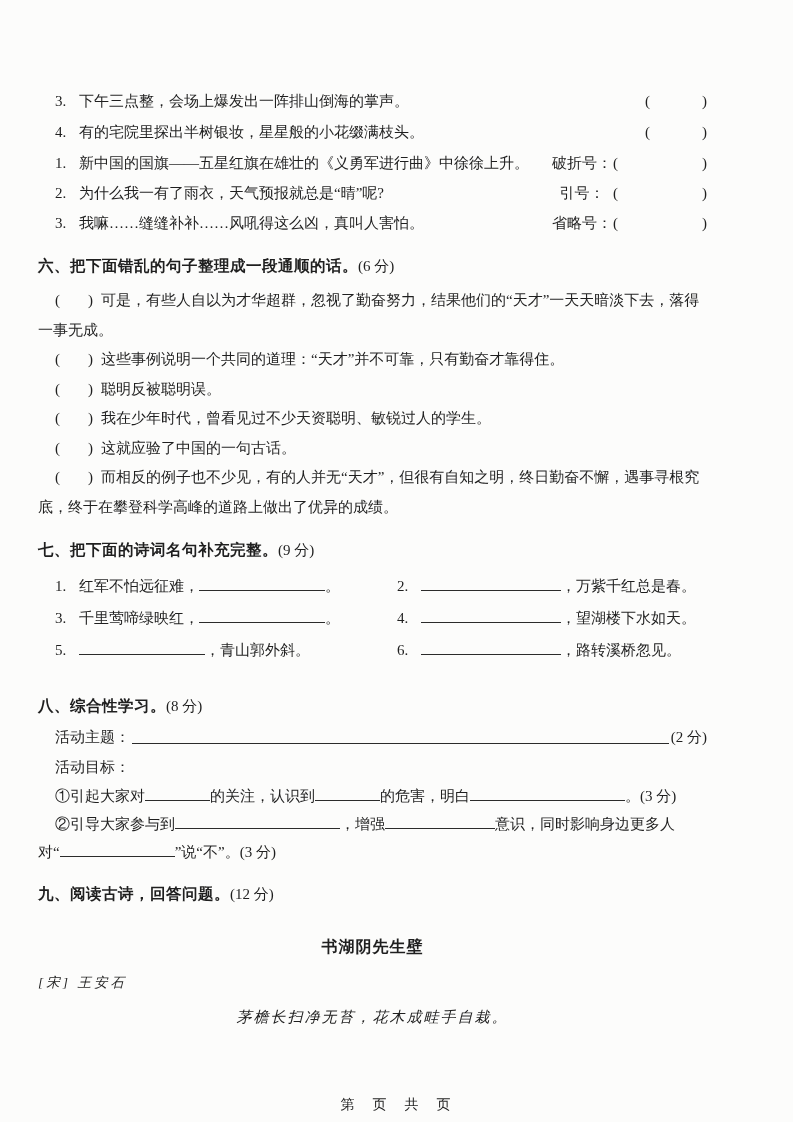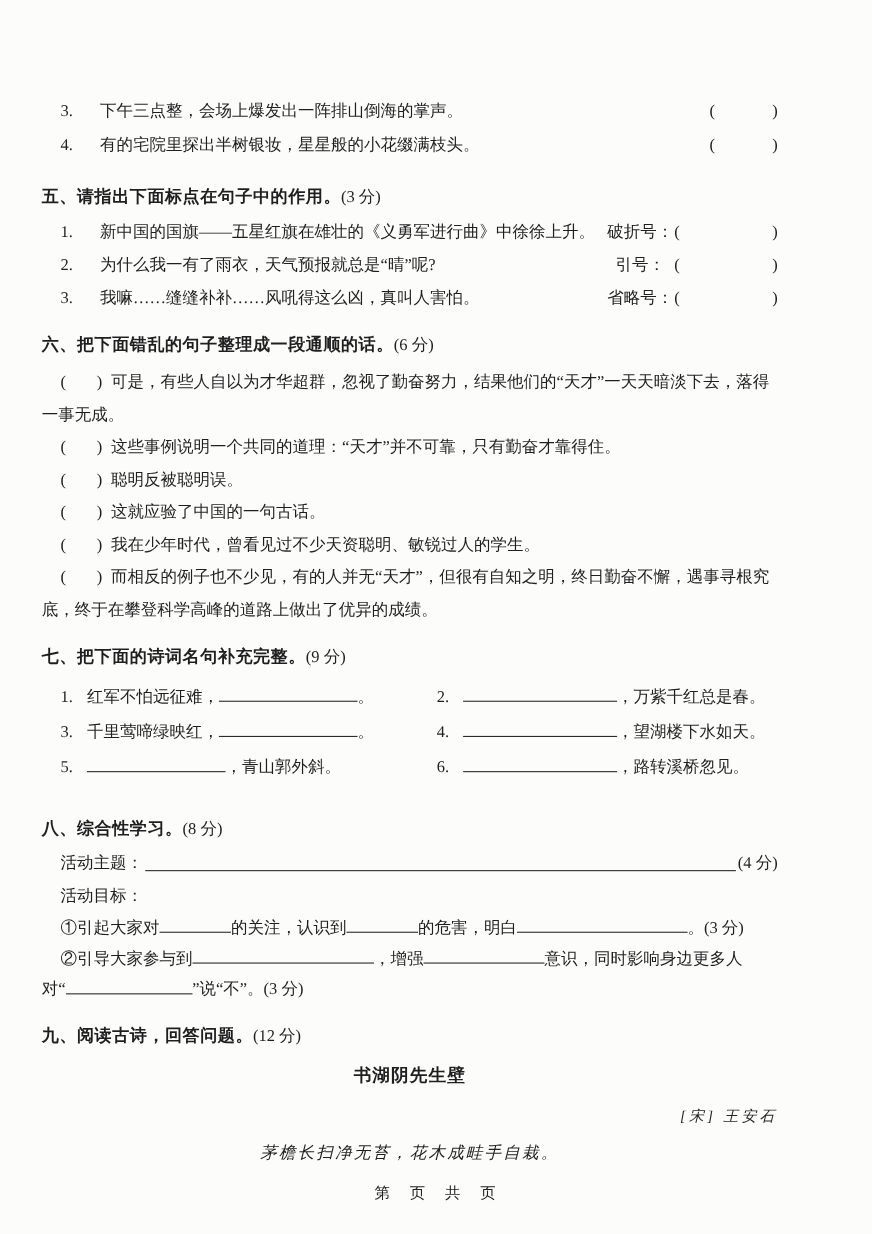--- a/index.html
+++ b/index.html
@@ -32,21 +32,21 @@
   .mt12 { margin-top:12px; }
   .mt8  { margin-top:24px; }
   
   .qrow {
     display:flex;
     align-items:baseline;
     line-height:31px;
     padding-left:17px;
   }
   .qnum { flex:0 0 24px; }
-  .qtext { flex:0 1 auto;margin-left:12px; }
+  .qtext { flex:0 1 auto; }
   
   .ans { margin-left:auto; display:inline-flex; align-items:baseline; }
   .gap52 { display:inline-block; width:52px; }
   .gap84 { display:inline-block; width:84px; }
   .gap28 { display:inline-block; width:28px; }
   .sp8   { display:inline-block; width:8px; }
   
   .s5row { line-height:30px; }
   .mark { margin-left:auto; display:inline-flex; align-items:baseline; }
   .mark-label { display:inline-block; min-width:62px; text-align:center; }
@@ -83,49 +83,49 @@
   .b165 { width:165px; }
   .b110 { width:110px; }
   .flex1 { flex:1 1 auto; margin:0 2px; }
   
   .line { line-height:30px; }
   .indent { padding-left:17px; }
   .flexrow { display:flex; align-items:center; }
   .goal-line { line-height:28px; }
   
   .poem-title {
-    margin-top:6px;
+    margin-top:22px;
     text-align:center;
     font-family:"Liberation Sans","DejaVu Sans",sans-serif;
     font-weight:700;
     font-size:16px;
     line-height:30px;
     letter-spacing:1px;
   }
   .poem-author {
     margin-top:6px;
-    text-align:right;
+    text-align:left;
     font-style:italic;
     font-size:13.5px;
     line-height:30px;
     letter-spacing:3px;
     color:#242424;
   }
   .poem-line {
     margin-top:4px;
     text-align:center;
     font-style:italic;
     font-size:15px;
     line-height:30px;
     letter-spacing:2px;
   }
   
   .footer {
     position:absolute;
-    left:0; right:0; bottom:28px;
+    left:0; right:0; bottom:8px;
     text-align:center;
     font-size:14px;
     letter-spacing:2px;
     color:#222;
   }
 </style>
 </head>
 <body>
 
 <div class="page">
@@ -145,21 +145,20 @@
       <span class="qtext">有的宅院里探出半树银妆，星星般的小花缀满枝头。</span>
       <span class="ans">
           <span>(</span>
           <span class="gap52"></span>
           <span>)</span>
         </span>
     </div>
   </div>
 
   <div>
-    <div class="sec-h mt16"><span>五、请指出下面标点在句子中的作用。</span><span class="score">(3 分)</span></div>
     <div class="qrow s5row">
       <span class="qnum">1.</span>
       <span class="qtext">新中国的国旗——五星红旗在雄壮的《义勇军进行曲》中徐徐上升。</span>
       <span class="mark">
           <span class="mark-label">破折号：</span>
           <span>(</span>
           <span class="gap84"></span>
           <span>)</span>
         </span>
     </div>
@@ -184,22 +183,22 @@
         </span>
     </div>
   </div>
 
   <div>
     <div class="sec-h mt12"><span>六、把下面错乱的句子整理成一段通顺的话。</span><span class="score">(6 分)</span></div>
     <div class="s6-wrap">
       <p class="s6-p"><span>(</span><span class="gap28"></span><span>)</span><span class="sp8"></span><span>可是，有些人自以为才华超群，忽视了勤奋努力，结果他们的“天才”一天天暗淡下去，落得一事无成。</span></p>
       <p class="s6-p"><span>(</span><span class="gap28"></span><span>)</span><span class="sp8"></span><span>这些事例说明一个共同的道理：“天才”并不可靠，只有勤奋才靠得住。</span></p>
       <p class="s6-p"><span>(</span><span class="gap28"></span><span>)</span><span class="sp8"></span><span>聪明反被聪明误。</span></p>
+      <p class="s6-p"><span>(</span><span class="gap28"></span><span>)</span><span class="sp8"></span><span>我在少年时代，曾看见过不少天资聪明、敏锐过人的学生。</span></p>
       <p class="s6-p"><span>(</span><span class="gap28"></span><span>)</span><span class="sp8"></span><span>这就应验了中国的一句古话。</span></p>
-      <p class="s6-p"><span>(</span><span class="gap28"></span><span>)</span><span class="sp8"></span><span>我在少年时代，曾看见过不少天资聪明、敏锐过人的学生。</span></p>
       <p class="s6-p"><span>(</span><span class="gap28"></span><span>)</span><span class="sp8"></span><span>而相反的例子也不少见，有的人并无“天才”，但很有自知之明，终日勤奋不懈，遇事寻根究底，终于在攀登科学高峰的道路上做出了优异的成绩。</span></p>
     </div>
   </div>
 
   <div>
     <div class="sec-h mt12"><span>七、把下面的诗词名句补充完整。</span><span class="score">(9 分)</span></div>
     <div class="s7-grid">
       <div class="s7-cell">
           <span class="qnum">1.</span>
           <span>红军不怕远征难，</span>
@@ -237,21 +236,21 @@
           <span>，路转溪桥忽见。</span>
         </div>
     </div>
   </div>
 
   <div>
     <div class="sec-h mt8"><span>八、综合性学习。</span><span class="score">(8 分)</span></div>
     <div class="line indent flexrow">
       <span>活动主题：</span>
       <span class="blank flex1"></span>
-      <span>(4 分)</span>
+      <span>(2 分)</span>
     </div>
     <div class="line indent">活动目标：</div>
     <div class="goal-line indent">
       <span>①引起大家对</span><span class="blank b65"></span><span>的关注，认识到</span><span class="blank b65"></span><span>的危害，明白</span><span class="blank b155"></span><span>。(3 分)</span>
     </div>
     <div class="goal-line indent">
       <span>②引导大家参与到</span><span class="blank b165"></span><span>，增强</span><span class="blank b110"></span><span>意识，同时影响身边更多人</span>
     </div>
     <div class="goal-line">
       <span>对“</span><span class="blank b115"></span><span>”说“不”。(3 分)</span>

